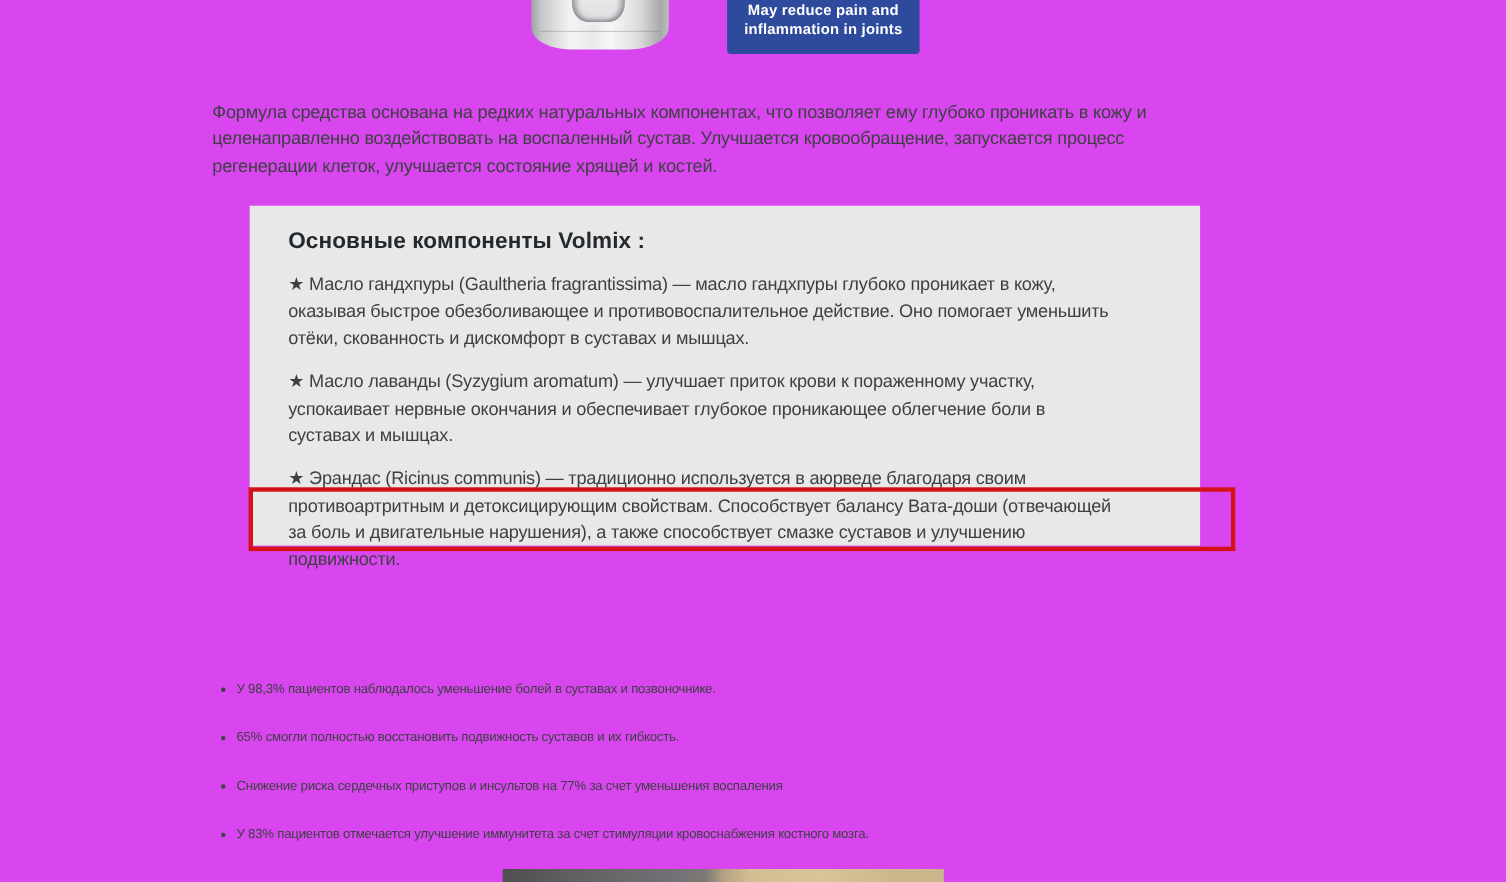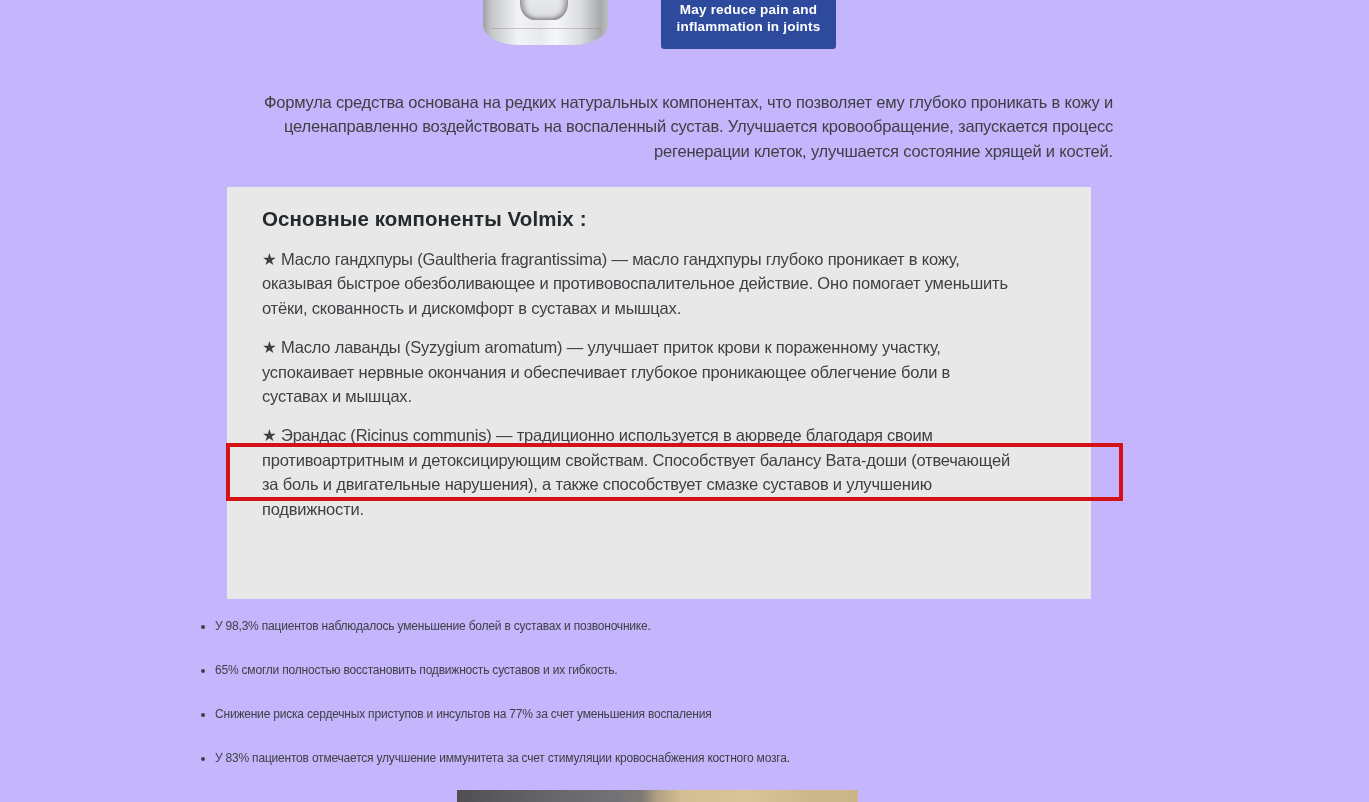--- a/index.html
+++ b/index.html
@@ -1,19 +1,19 @@
 <!DOCTYPE html>
 <html><head>
 <meta charset="utf-8">
 <style>
   * { margin:0; padding:0; box-sizing:border-box; }
   html,body { background:#ffffff; }
   .page {
     position:relative; width:1369px; height:802px; overflow:hidden;
-    background:#c4b5fd;
+    background:#d946ef;
     font-family:"Liberation Sans", sans-serif;
     color:#3e4044;
     padding-left:21px;
   }
   
   .bottle {
     position:absolute; left:483px; top:-20px; width:125px; height:65px;
     background:linear-gradient(90deg,#9fa0a2 0%,#c6c7c9 7%,#f2f3f4 28%,#e9eaeb 46%,#f6f7f8 58%,#dcdddf 78%,#a8a9ab 94%,#bcbdbf 100%);
     border-radius:6px 6px 36px 36px / 6px 6px 20px 20px;
   }
@@ -31,25 +31,24 @@
     position:absolute; left:661px; top:-9px; width:175px; height:58px;
     border-radius:3px; padding-top:10px; text-align:center;
     font-weight:bold; font-size:13.5px; line-height:17px; letter-spacing:.2px;
     white-space:pre-line;
   }
   
   .intro {
     position:absolute; left:193px; top:90px; width:920px;
     font-size:16.5px; line-height:24.3px; letter-spacing:-0.2px;
     white-space:pre-line;
-    text-align:right;
   }
   
   .components-box {
-    position:absolute; left:227px; top:187px; width:864px; height:412px;
+    position:absolute; left:227px; top:187px; width:864px; height:309px;
     padding:18px 35px 0 35px;
   }
   .components-box h2 {
     font-size:20.5px; line-height:27px; font-weight:bold;
     color:#24292d; letter-spacing:.1px;
   }
   .components-box p {
     margin-top:15px; font-size:16.5px; line-height:24.4px;
     letter-spacing:-0.2px; white-space:pre-line;
   }

